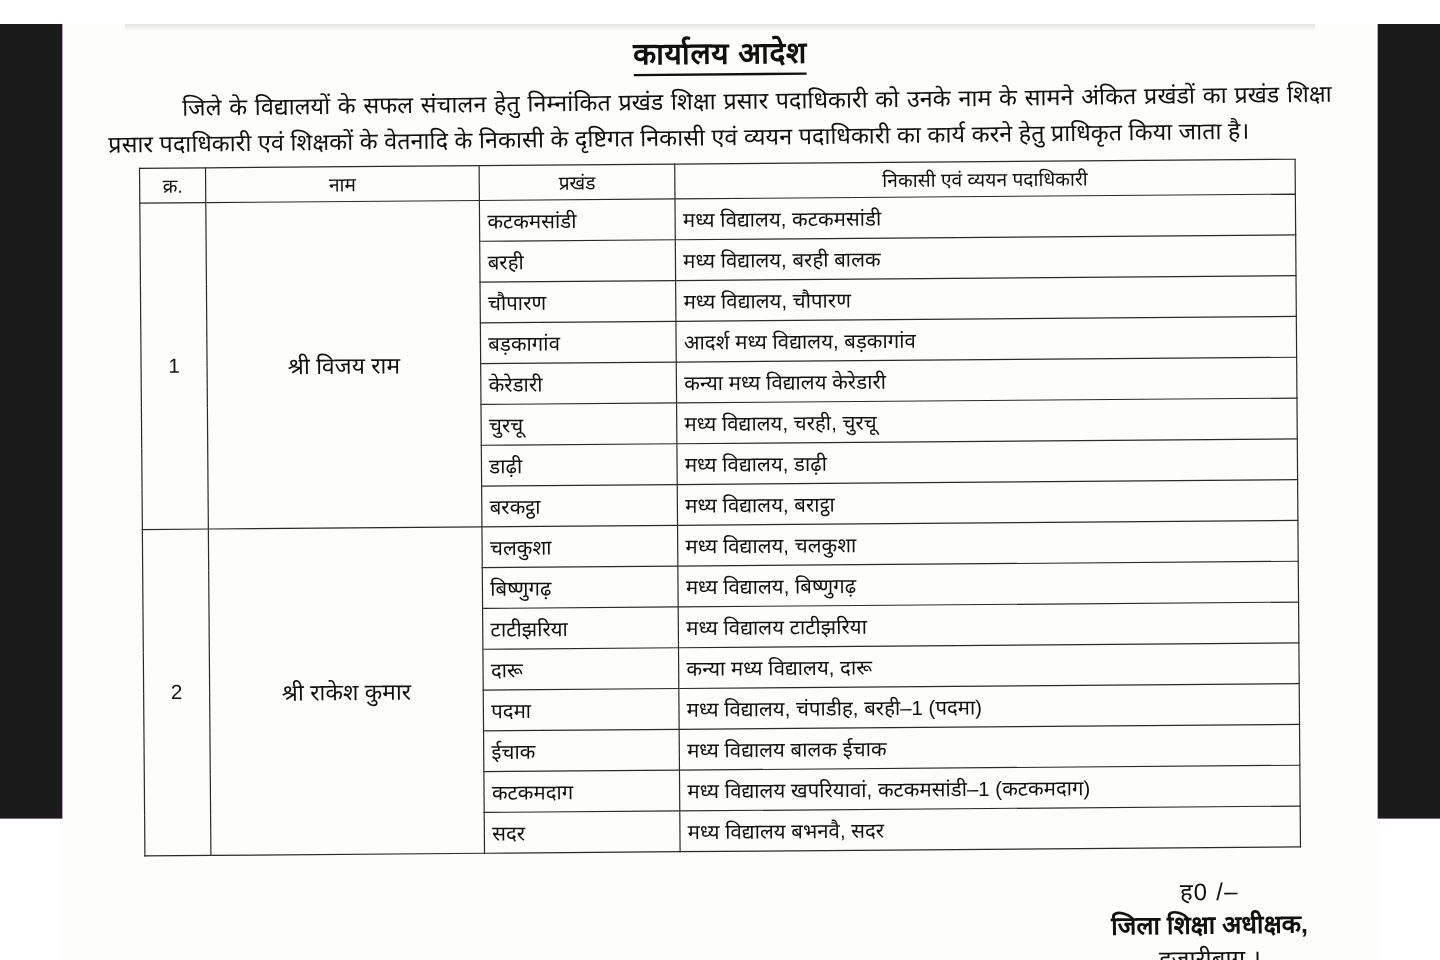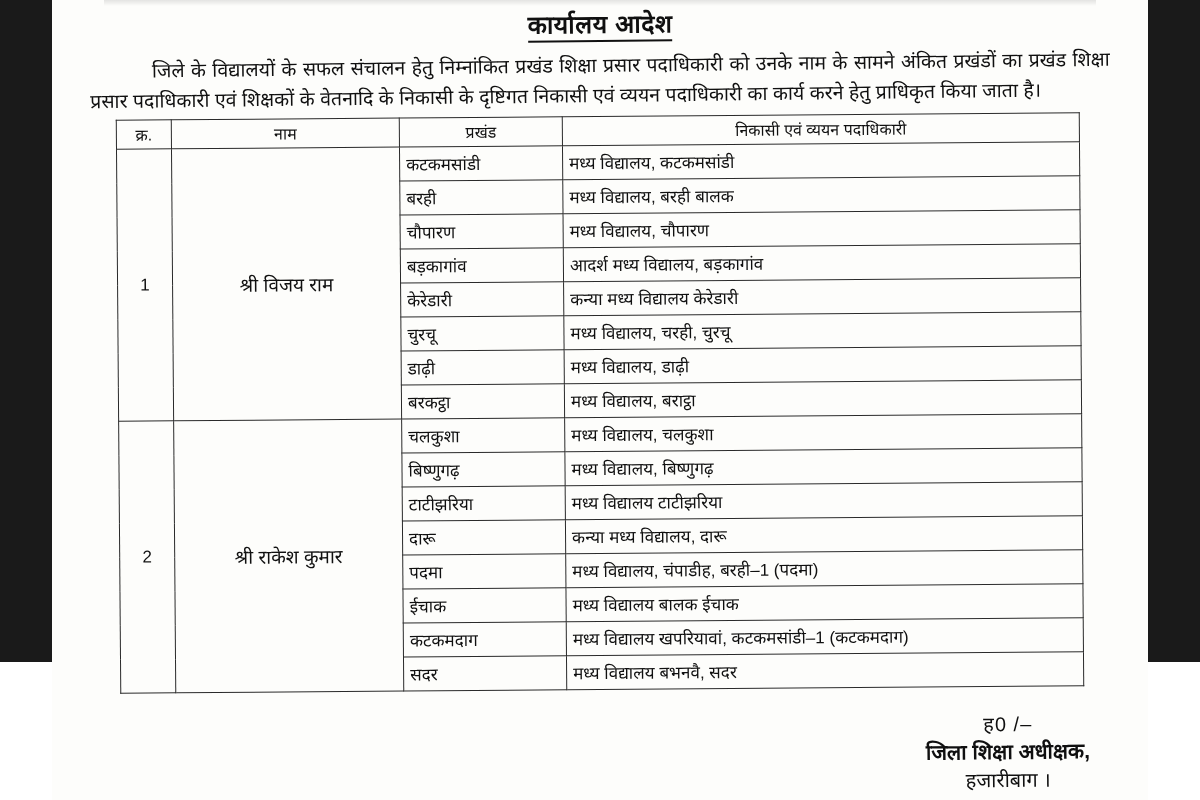--- a/index.html
+++ b/index.html
@@ -11,20 +11,21 @@
     width: 1200px;
     height: 800px;
     font-family: "Liberation Sans", sans-serif;
     overflow: hidden;
   }
   .page {
     position: relative;
     width: 1200px;
     height: 662px;
     background: #701a75;
+    margin-top: 20px;
   }
   
   .edge {
     position: absolute;
     top: 0;
     bottom: 0;
     width: 52px;
     background: #1a1a1a;
   }
   .edge.left { left: 0; }

